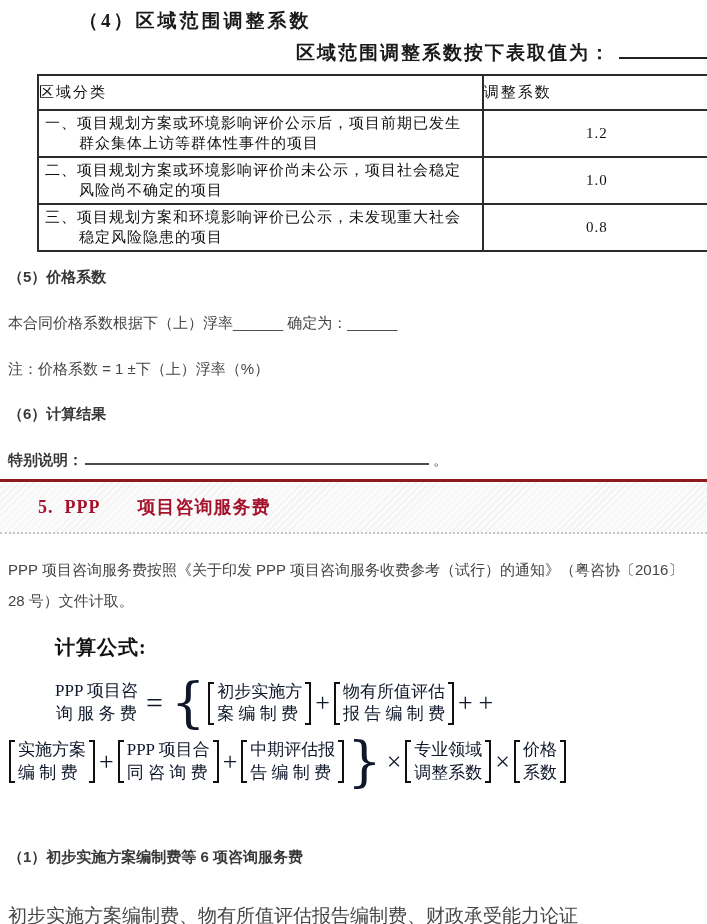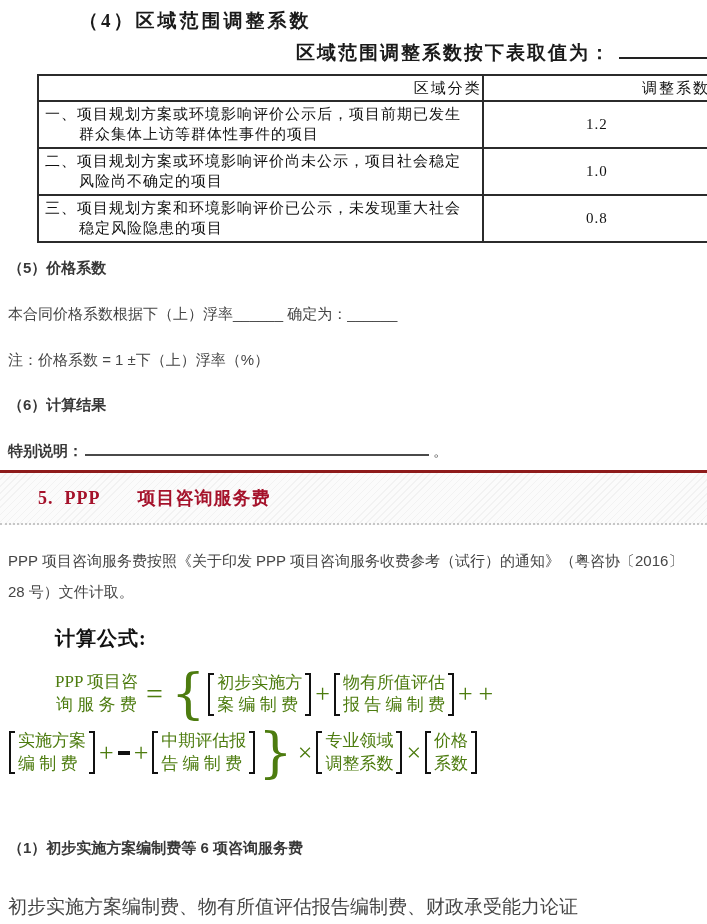--- a/index.html
+++ b/index.html
@@ -32,21 +32,21 @@
     width:675px;
     border-collapse:collapse;
     font-family:"Liberation Serif","DejaVu Serif",serif;
   }
   table.coef th, table.coef td {
     border:2px solid #2b2b2b;
     font-size:15px; letter-spacing:1px;
     color:#111;
   }
   table.coef th {
-    font-weight:normal; height:26px; text-align:right; letter-spacing:2px;
+    font-weight:normal; height:35px; text-align:left; letter-spacing:2px;
   }
   td.cat {
     width:446px; padding:3px 8px 3px 40px; text-indent:-34px;
     line-height:1.3; text-align:left;
   }
   td.val { width:229px; text-align:center; font-size:16px; }
 
   
   .web { padding-left:8px; }
   .w-h {
@@ -80,21 +80,21 @@
   }
 
   
   .f-h {
     margin:18px 0 0 55px;
     font-family:"Liberation Serif","DejaVu Serif",serif;
     font-size:20px; font-weight:bold; color:#111; letter-spacing:1px;
   }
   .f-line {
     display:flex; align-items:center;
-    font-family:"Liberation Serif","DejaVu Serif",serif; color:#4d7c0f;
+    font-family:"Liberation Serif","DejaVu Serif",serif; color:#0f172a;
   }
   .f-line1 { margin:18px 0 0 55px; }
   .f-line2 { margin:10px 0 0 8px; }
   .lhs { display:flex; flex-direction:column; text-align:center; line-height:1.35; font-size:17px; white-space:pre; }
   .eq { font-size:30px; margin:0 6px 0 8px; }
   .brace { font-size:54px; font-weight:200; line-height:0.9; margin:0 2px; font-family:"DejaVu Serif",serif; }
   .term { display:inline-flex; align-items:stretch; margin:0 1px; }
   .brk { width:6px; border:2px solid #111; margin:1px 0; }
   .brk.l { border-right:none; }
   .brk.r { border-left:none; }
@@ -186,20 +186,21 @@
 
   <div class="f-line f-line2">
     <span class="term">
         <span class="brk l"></span>
         <span class="tbody"><span>实施方案</span><span>编 制 费</span></span>
         <span class="brk r"></span>
       </span>
     <span class="op">+</span>
     <span class="term">
         <span class="brk l"></span>
+        <span class="tbody"><span>PPP 项目合</span><span>同 咨 询 费</span></span>
         <span class="brk r"></span>
       </span>
     <span class="op">+</span>
     <span class="term">
         <span class="brk l"></span>
         <span class="tbody"><span>中期评估报</span><span>告 编 制 费</span></span>
         <span class="brk r"></span>
       </span>
     <span class="brace">}</span>
     <span class="op">×</span>

